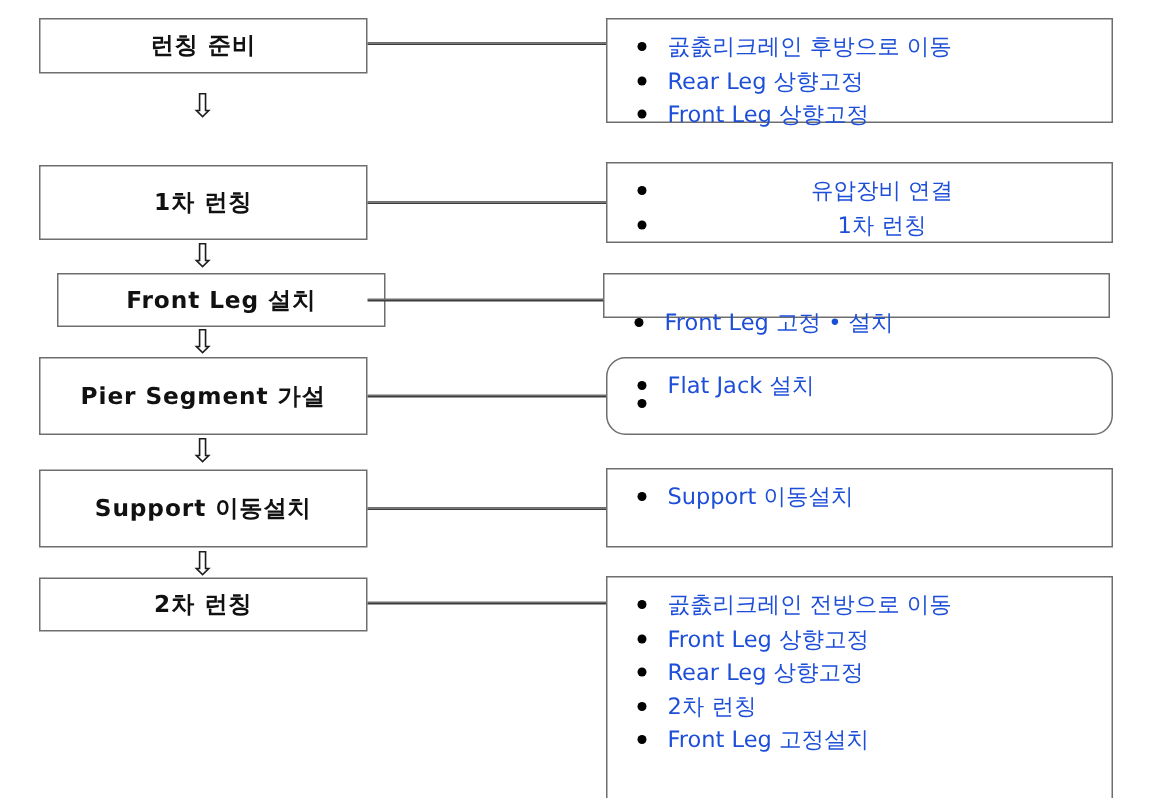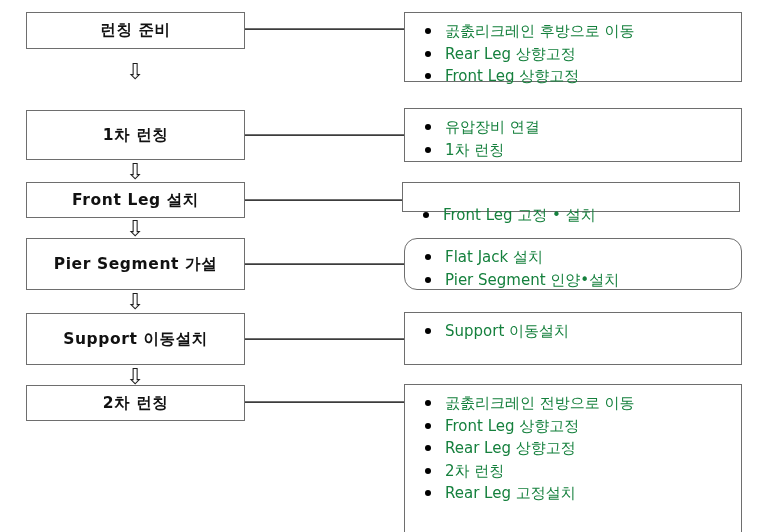--- a/index.html
+++ b/index.html
@@ -78,21 +78,21 @@
     margin: 0;
     padding: 0;
     list-style: none;
   }
   .task-item {
     position: relative;
     font-size: 15px;
     line-height: 22.5px;
     white-space: nowrap;
     padding-left: 22px;
-    color: #15803d;
+    color: #1d4ed8;
   }
   .task-item .bullet {
     position: absolute;
     left: 2px;
     top: 50%;
     transform: translateY(-50%);
     width: 6px;
     height: 6px;
     border-radius: 50%;
     background: #000000;
@@ -140,35 +140,35 @@
         <span>Front Leg 상향고정</span>
       </li>
     </ul>
   </div>
   <div class="down-arrow" style="left:123px; top:61px;">⇩</div>
 
   <div class="stage-box" style="left:26px; top:110px; width:219px; height:50px;">
     <span class="stage-label">1차 런칭</span>
   </div>
   <div class="hconn" style="left:245px; top:134px; width:159px;"></div>
-  <div class="task-box" style="left:404px; top:108px; width:338px; height:54px;">
+  <div class="task-box" style="left:404px; top:108px; width:338px; height:54px;text-align:center;">
     <ul class="task-list">
       <li class="task-item">
         <span class="bullet"></span>
         <span>유압장비 연결</span>
       </li>
       <li class="task-item">
         <span class="bullet"></span>
         <span>1차 런칭</span>
       </li>
     </ul>
   </div>
   <div class="down-arrow" style="left:123px; top:161px;">⇩</div>
 
-  <div class="stage-box" style="left:26px; top:182px; width:219px; height:36px;">
+  <div class="stage-box" style="left:38px; top:182px; width:219px; height:36px;">
     <span class="stage-label">Front Leg 설치</span>
   </div>
   <div class="hconn" style="left:245px; top:199px; width:159px;"></div>
   <div class="task-box" style="left:402px; top:182px; width:338px; height:30px; padding-top:21px;">
     <ul class="task-list">
       <li class="task-item">
         <span class="bullet"></span>
         <span>Front Leg 고정 • 설치</span>
       </li>
     </ul>
@@ -180,21 +180,20 @@
   </div>
   <div class="hconn" style="left:245px; top:263px; width:159px;"></div>
   <div class="task-box" style="left:404px; top:238px; width:338px; height:52px;border-radius:13px;">
     <ul class="task-list">
       <li class="task-item">
         <span class="bullet"></span>
         <span>Flat Jack 설치</span>
       </li>
       <li class="task-item">
         <span class="bullet"></span>
-        <span>Pier Segment 인양•설치</span>
       </li>
     </ul>
   </div>
   <div class="down-arrow" style="left:123px; top:291px;">⇩</div>
 
   <div class="stage-box" style="left:26px; top:313px; width:219px; height:52px;">
     <span class="stage-label">Support 이동설치</span>
   </div>
   <div class="hconn" style="left:245px; top:338px; width:159px;"></div>
   <div class="task-box" style="left:404px; top:312px; width:338px; height:53px;">
@@ -224,18 +223,18 @@
       <li class="task-item">
         <span class="bullet"></span>
         <span>Rear Leg 상향고정</span>
       </li>
       <li class="task-item">
         <span class="bullet"></span>
         <span>2차 런칭</span>
       </li>
       <li class="task-item">
         <span class="bullet"></span>
-        <span>Rear Leg 고정설치</span>
+        <span>Front Leg 고정설치</span>
       </li>
     </ul>
   </div>
 
 </div>
 
 </body></html>

